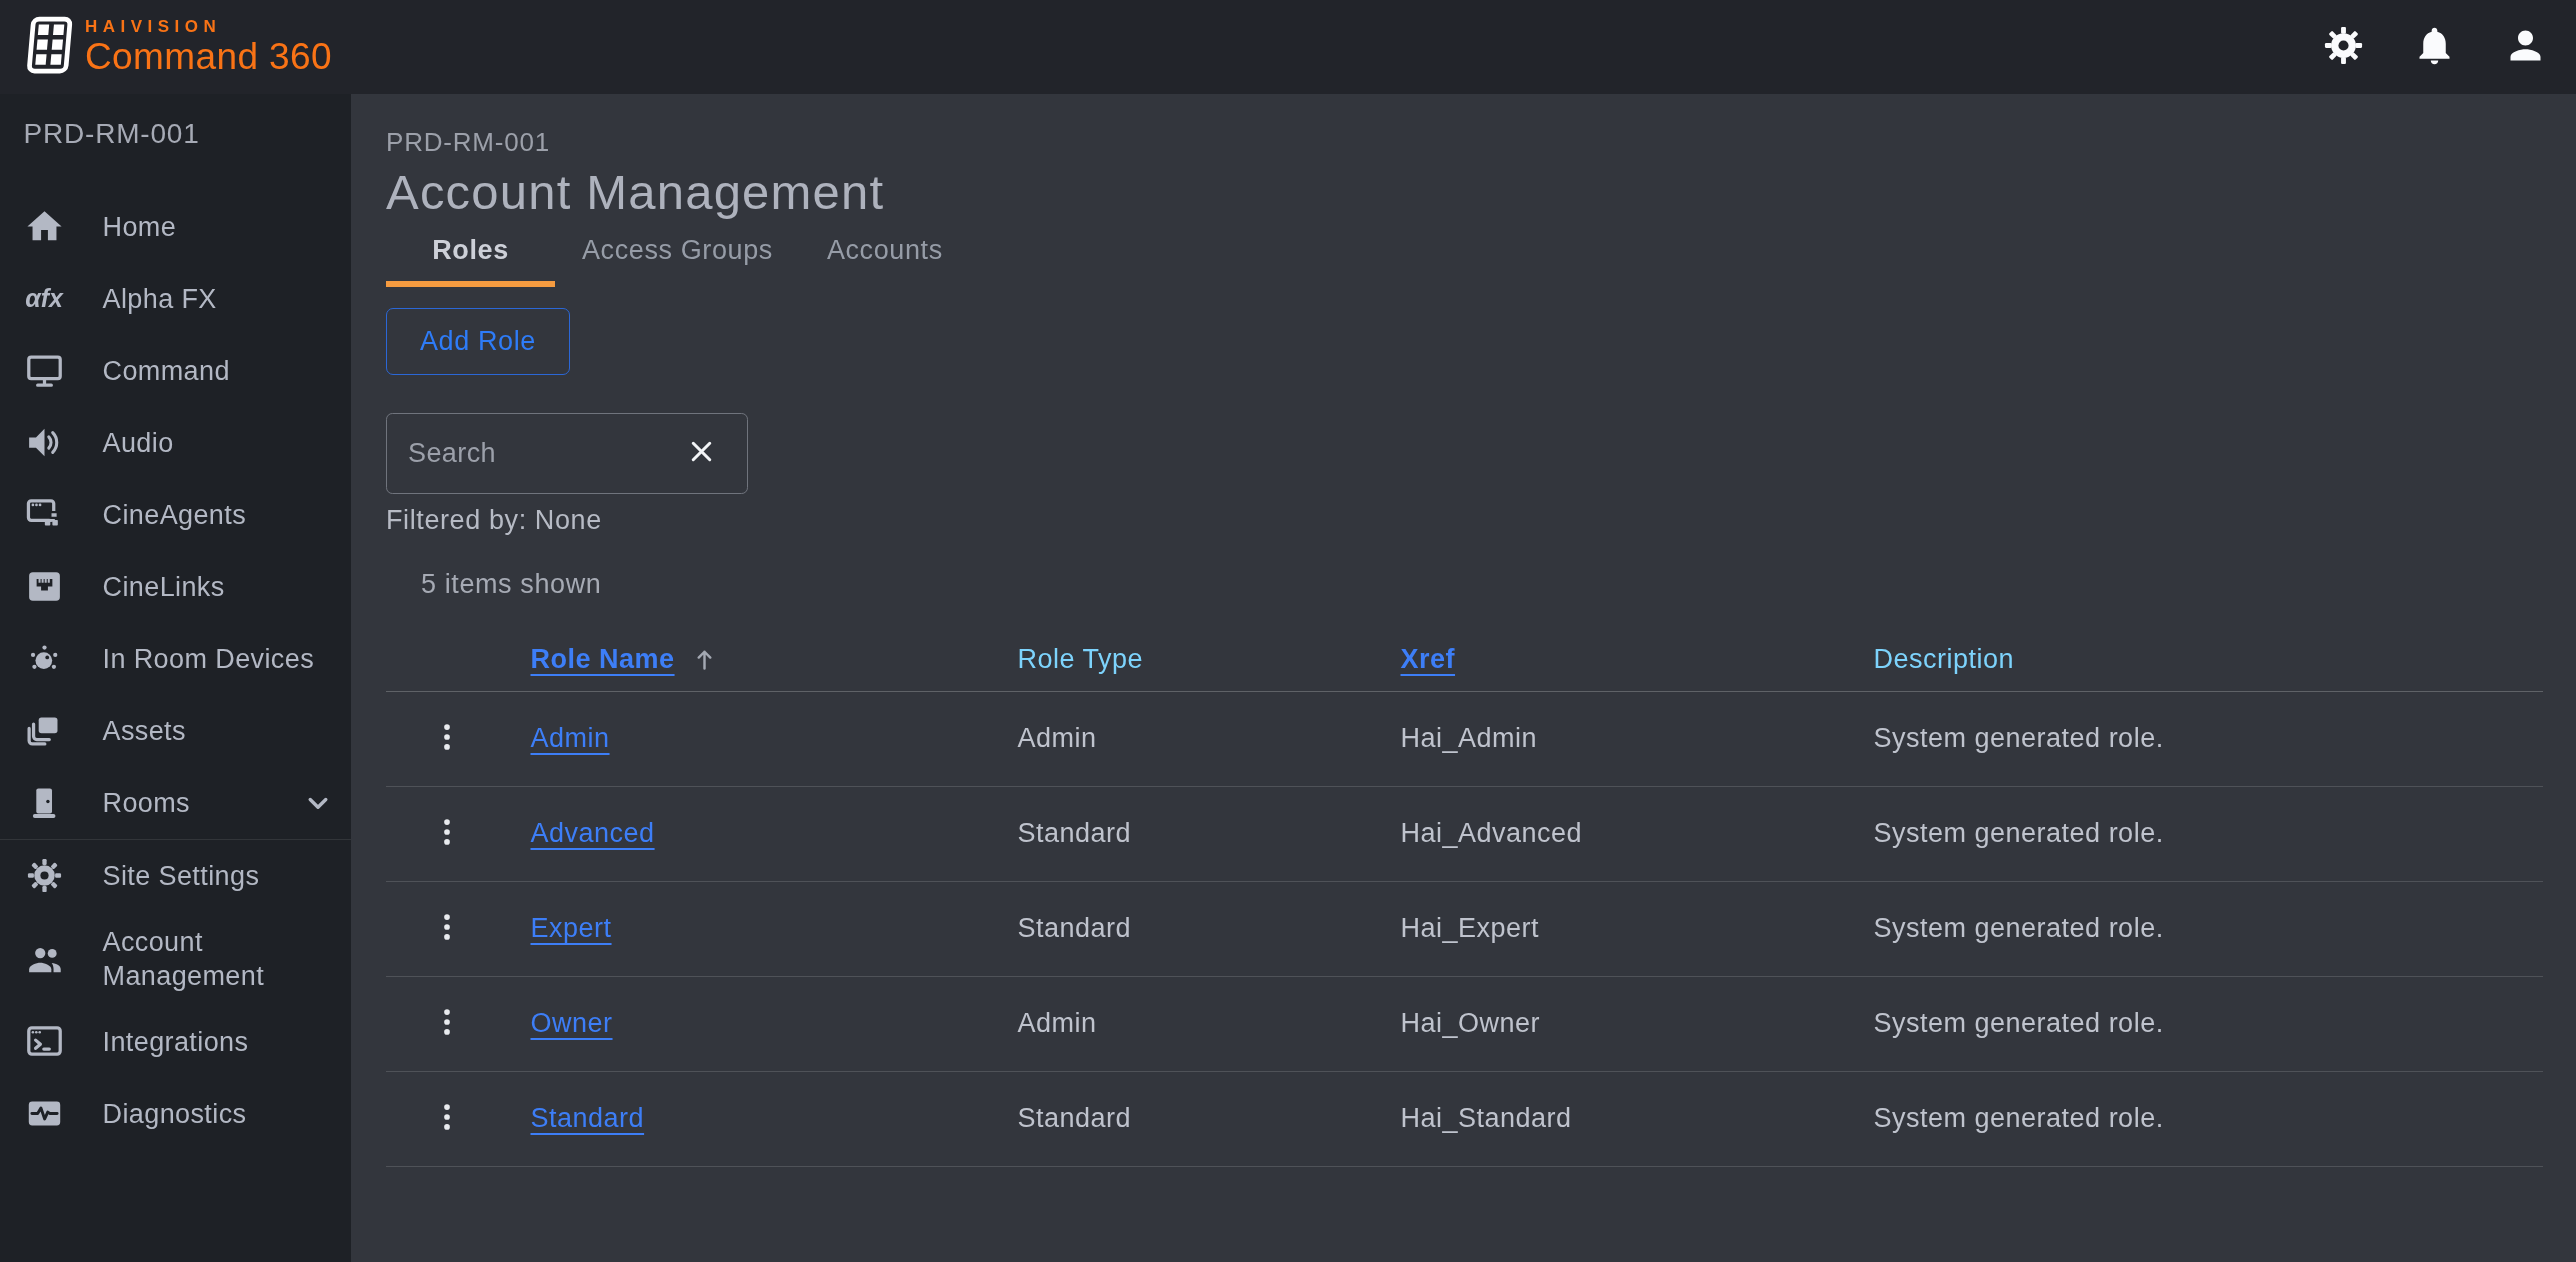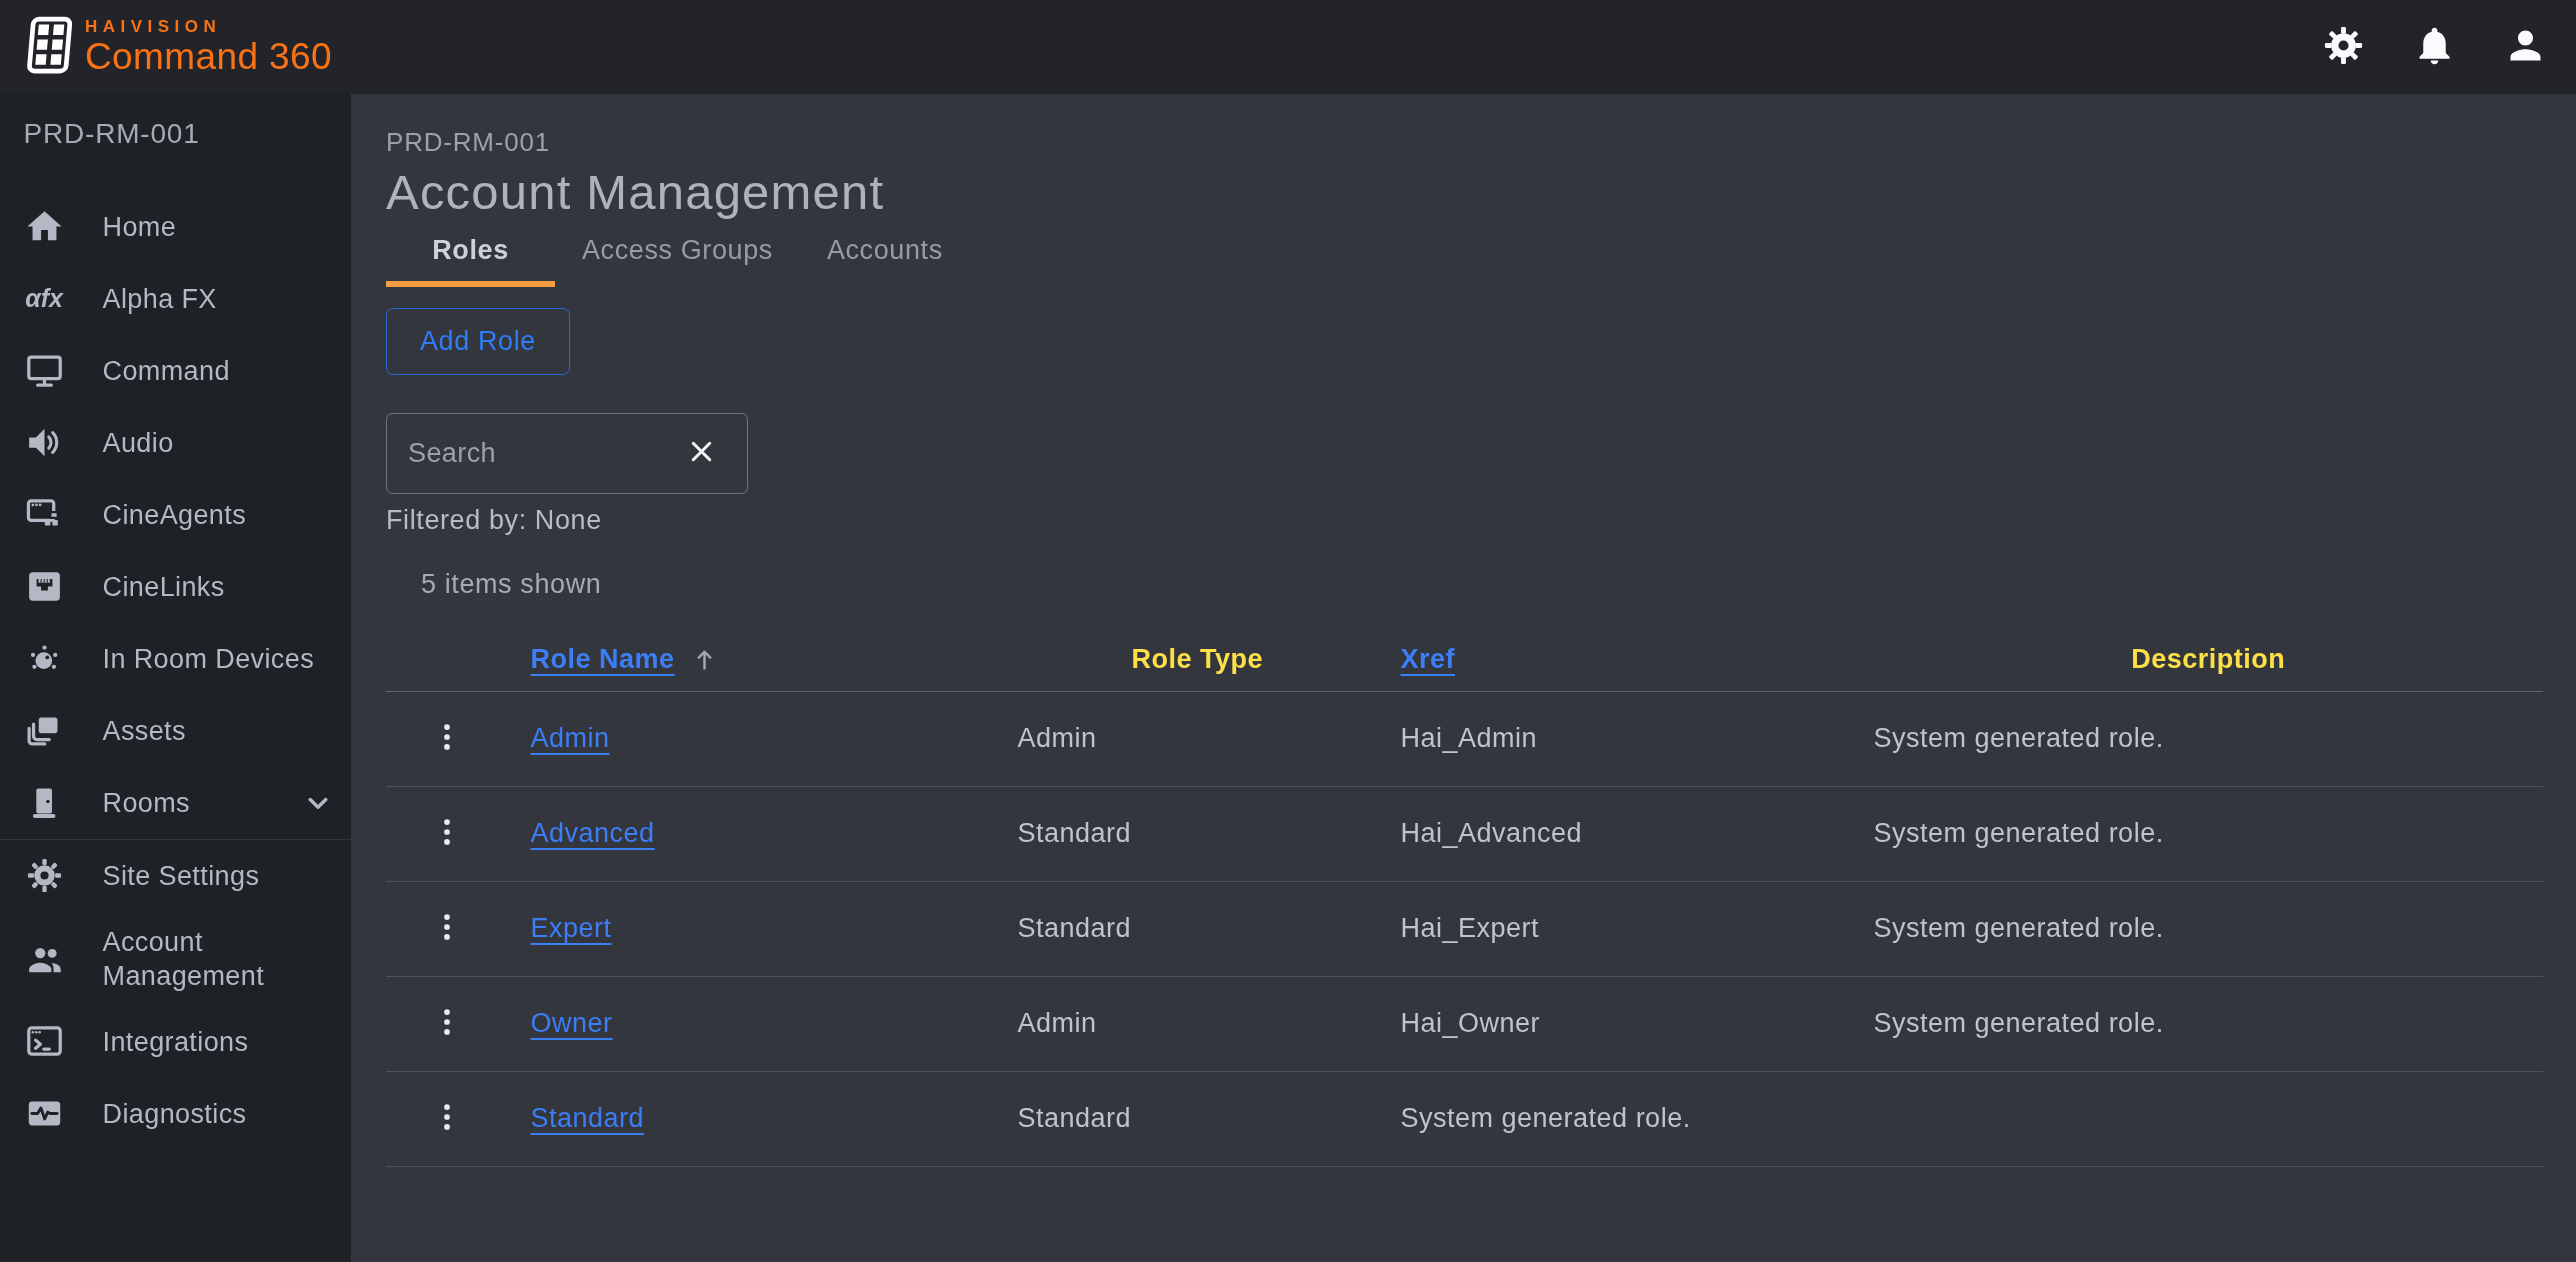--- a/index.html
+++ b/index.html
@@ -62,21 +62,21 @@
   .clear-btn svg{width:33px;height:33px;}
   .filtered-by{margin-top:11px;font-size:27px;line-height:31px;color:var(--mid-text);letter-spacing:0.6px;}
   .items-shown{margin-top:33px;padding-left:35px;font-size:27px;line-height:31px;color:#a6aab4;letter-spacing:0.6px;}
 
   
   .table{margin-top:29px;width:2157px;}
   .t-row{display:grid;grid-template-columns:121px 487px 383px 473px 1fr;align-items:center;}
   .t-head{height:63px;border-bottom:1.6px solid var(--divider-strong);}
   .t-body-row{height:95px;border-bottom:1.6px solid var(--divider);}
   .cell{padding-left:23.5px;font-size:27px;letter-spacing:0.5px;}
-  .head-cell{color:#fde047;font-weight:700;text-align:center;}
+  .head-cell{color:#7dd3fc;font-weight:400;}
   .head-link{color:var(--link-blue);font-weight:700;text-decoration:underline;text-decoration-thickness:2px;text-underline-offset:6.3px;cursor:pointer;}
   .name-head{display:flex;align-items:flex-start;gap:14px;}
   .sort-arrow{width:31px;height:31px;color:#a3a8b2;}
   .row-link{color:var(--link-blue);text-decoration:underline;text-decoration-thickness:2px;text-underline-offset:6.3px;cursor:pointer;}
   .cell-value{color:var(--value-text);}
   .kebab{justify-self:center;width:47px;height:63px;display:flex;align-items:center;justify-content:center;background:none;border:none;cursor:pointer;color:#e9ebef;}
   .kebab svg{width:36px;height:36px;}
 </style>
 </head>
 <body>
@@ -424,19 +424,20 @@
       <div class="t-row t-body-row">
         <button class="kebab">
           <span><svg viewBox="0 0 24 24" fill="currentColor">
                 <circle cx="12" cy="5.4" r="1.9"></circle>
                 <circle cx="12" cy="12" r="1.9"></circle>
                 <circle cx="12" cy="18.6" r="1.9"></circle>
               </svg></span>
         </button>
         <div class="cell"><a class="row-link">Standard</a></div>
         <div class="cell cell-value">Standard</div>
+        <div class="cell cell-value">Hai_Standard</div>
         <div class="cell cell-value">System generated role.</div>
       </div>
 
     </div>
   </main>
 </div>
 
 
 </body></html>

